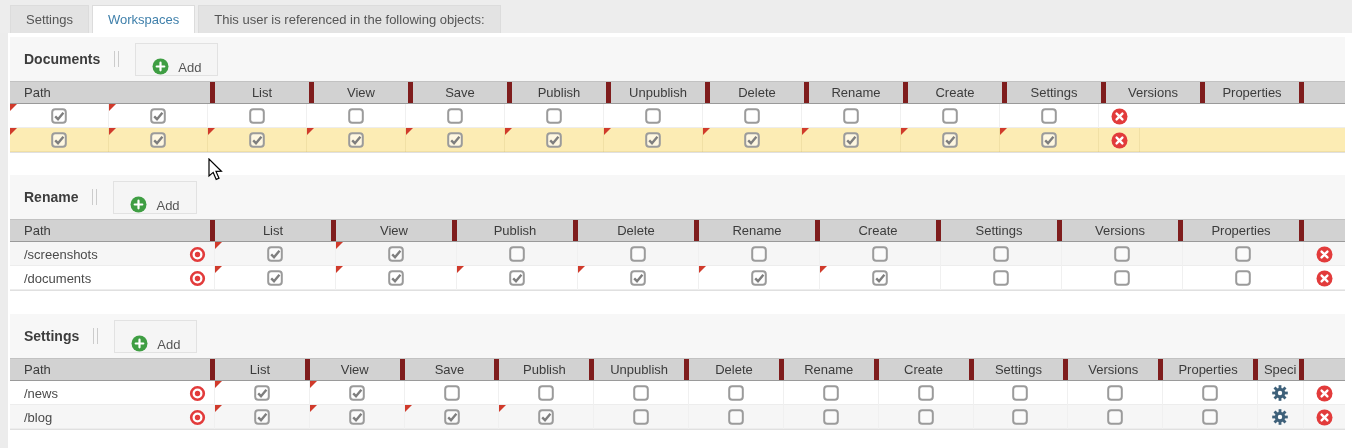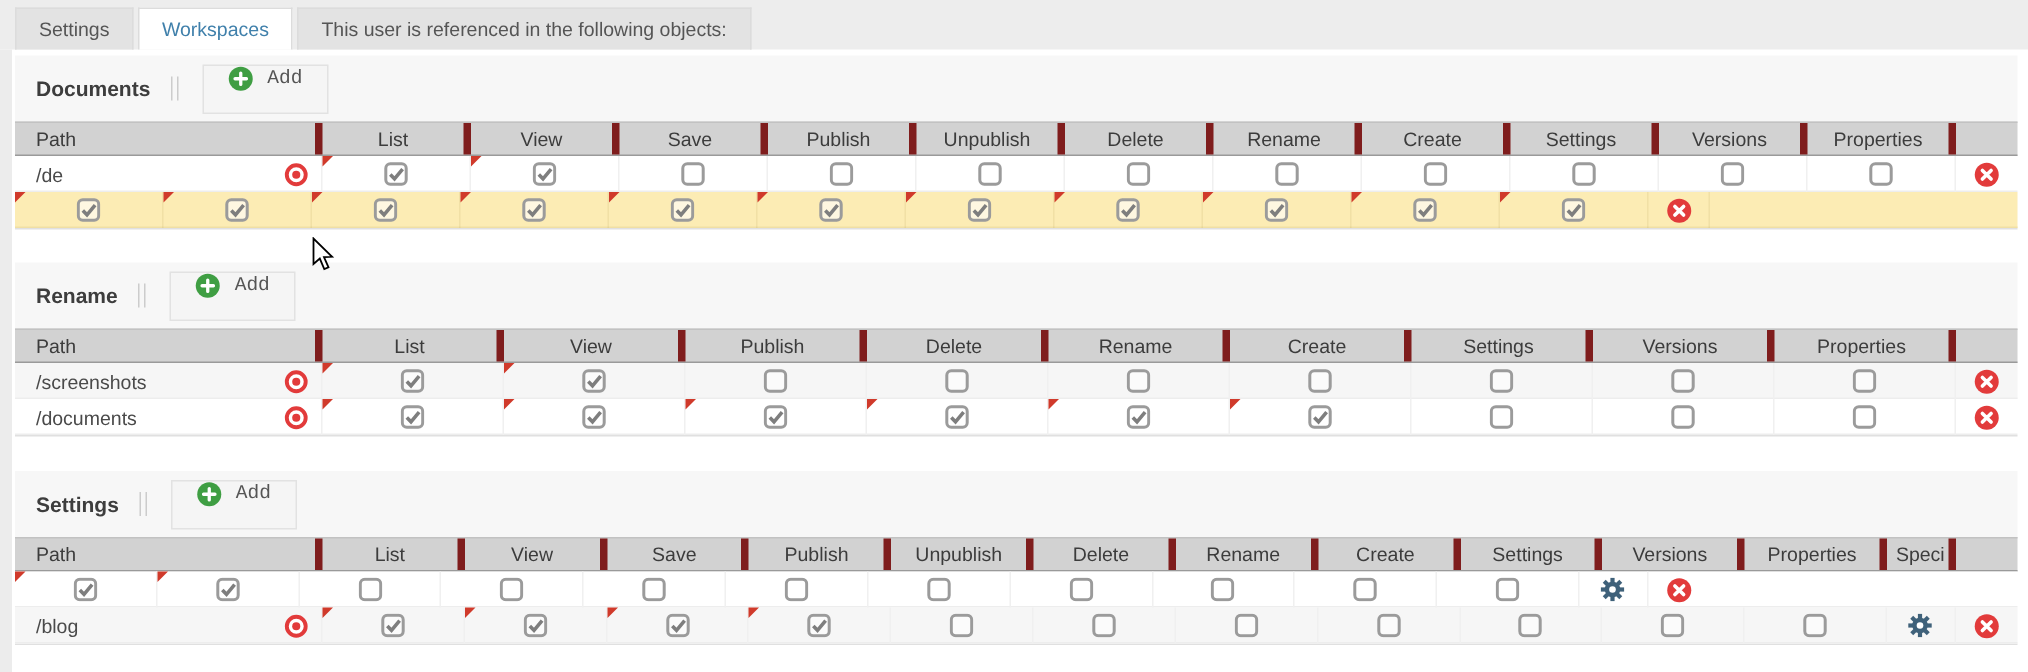--- a/index.html
+++ b/index.html
@@ -8,21 +8,21 @@
   .tabbar{position:absolute;top:0;left:0;width:1352px;height:33px;background:#ededed;display:flex;align-items:flex-end;padding-left:10px}
   .tab{height:28px;display:flex;align-items:center;padding:0 15px;font-size:13px;color:#555;background:#e3e3e3;border:1px solid #dcdcdc;border-bottom:none;margin-right:3px;cursor:pointer;white-space:nowrap}
   .tab.active{background:#fff;color:#4080ab}
   .leftstrip{position:absolute;left:0;top:33px;width:8px;height:415px;background:#ececec}
   .content{position:absolute;left:10px;top:23px;width:1335px}
   .section{width:1335px}
   .sec1{margin-top:14px}.sec2{margin-top:22px}.sec3{margin-top:23px}
   .section-bar{height:44px;background:#f7f7f7;display:flex;align-items:center;padding-left:14px}
   .section-title{font-weight:bold;font-size:14px;color:#3d3d3d}
   .vsep{width:5px;height:16px;border-left:1px solid #ccc;border-right:1px solid #ccc;margin-left:14px}
-  .add-btn{display:inline-flex;align-items:flex-start;gap:9px;height:33px;padding:0 16px;background:#f5f5f5;border:1px solid #e2e2e2;color:#555;font-size:13px;margin-left:16px;cursor:pointer;font-family:Liberation Mono, monospace}
+  .add-btn{display:inline-flex;align-items:flex-end;gap:9px;height:33px;padding:0 16px;background:#f5f5f5;border:1px solid #e2e2e2;color:#555;font-size:13px;margin-left:16px;cursor:pointer;font-family:Liberation Sans, sans-serif}
   .grid{width:1335px;border-bottom:1px solid #e0e0e0}
   .ghead{display:flex;width:1335px;height:23px;background:#d2d2d2;border-top:1px solid #c2c2c2;border-bottom:1px solid #9a9a9a}
   .hcell{display:flex;align-items:center;justify-content:center;font-size:13px;color:#3c3c3c;border-right:5px solid #7f1d1d;overflow:hidden;white-space:nowrap;cursor:pointer}
   .hcell:last-child{border-right:none}
   .pathh{justify-content:flex-start;padding-left:14px}
   .spech{justify-content:flex-start;padding-left:6px}
   .grow{display:flex;width:1335px;height:24px;background:#fff;border-bottom:1px solid #ededed}
   .grow.stripe{background:#f6f6f6}
   .grow.hl{background:#fcecb4;border-bottom:1px solid #f0dfa4}
   .cell{position:relative;display:flex;align-items:center;justify-content:center;height:24px;border-right:1px solid #f0f0f0;font-size:13px}
@@ -70,29 +70,20 @@
           <div class="hcell" style="width:99px">Unpublish</div>
           <div class="hcell" style="width:99px">Delete</div>
           <div class="hcell" style="width:99px">Rename</div>
           <div class="hcell" style="width:99px">Create</div>
           <div class="hcell" style="width:99px">Settings</div>
           <div class="hcell" style="width:99px">Versions</div>
           <div class="hcell" style="width:99px">Properties</div>
           <div class="hcell" style="width:41px"></div>
         </div>
         <div class="grow">
-          <div class="cell pathcell" style="width:205px">
-            <span>/de</span>
-            <span class="icon">
-              <svg width="17" height="17" viewBox="0 0 17 17">
-                <circle cx="8.5" cy="8.5" r="6.3" fill="#fff" stroke="#e23b3b" stroke-width="2.6"></circle>
-                <circle cx="8.5" cy="8.5" r="2.7" fill="#e23b3b"></circle>
-              </svg>
-            </span>
-          </div>
           <div class="cell" style="width:99px">
             <span class="dirty"></span>
             <span class="cb">
               <svg width="16" height="16" viewBox="0 0 16 16">
                 <rect x="1.2" y="1.2" width="13.6" height="13.6" rx="3" fill="rgba(255,255,255,0.6)" stroke="#9b9b9b" stroke-width="2"></rect>
                 <path d="M4.2 8.4 L7 11.2 L12.4 4.8" fill="none" stroke="#7e7e7e" stroke-width="2.4"></path>
               </svg>
             </span>
           </div>
           <div class="cell" style="width:99px">
@@ -524,20 +515,29 @@
           <div class="hcell" style="width:94.81818181818181px">Delete</div>
           <div class="hcell" style="width:94.81818181818181px">Rename</div>
           <div class="hcell" style="width:94.81818181818181px">Create</div>
           <div class="hcell" style="width:94.81818181818181px">Settings</div>
           <div class="hcell" style="width:94.81818181818181px">Versions</div>
           <div class="hcell" style="width:94.81818181818181px">Properties</div>
           <div class="hcell spech" style="width:46px">Speci</div>
           <div class="hcell" style="width:41px"></div>
         </div>
         <div class="grow">
+          <div class="cell pathcell" style="width:205px">
+            <span>/news</span>
+            <span class="icon">
+              <svg width="17" height="17" viewBox="0 0 17 17">
+                <circle cx="8.5" cy="8.5" r="6.3" fill="#fff" stroke="#e23b3b" stroke-width="2.6"></circle>
+                <circle cx="8.5" cy="8.5" r="2.7" fill="#e23b3b"></circle>
+              </svg>
+            </span>
+          </div>
           <div class="cell" style="width:94.81818181818181px">
             <span class="dirty"></span>
             <span class="cb">
               <svg width="16" height="16" viewBox="0 0 16 16">
                 <rect x="1.2" y="1.2" width="13.6" height="13.6" rx="3" fill="rgba(255,255,255,0.6)" stroke="#9b9b9b" stroke-width="2"></rect>
                 <path d="M4.2 8.4 L7 11.2 L12.4 4.8" fill="none" stroke="#7e7e7e" stroke-width="2.4"></path>
               </svg>
             </span>
           </div>
           <div class="cell" style="width:94.81818181818181px">

